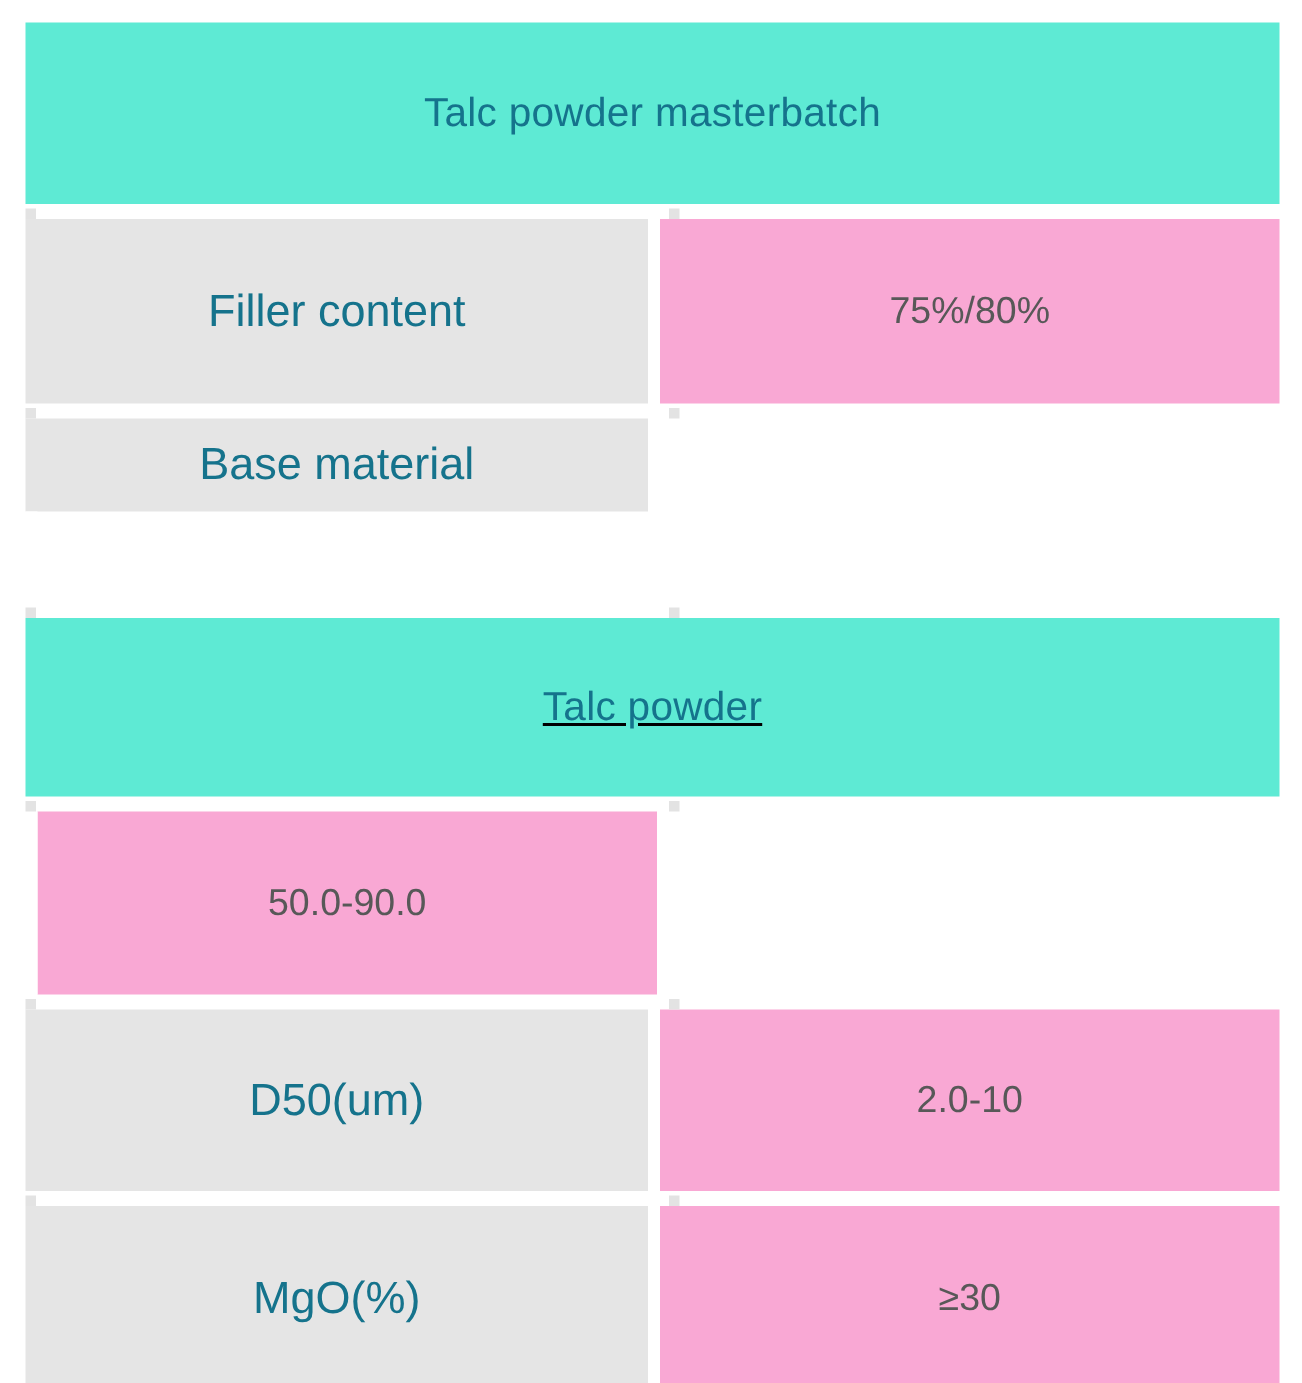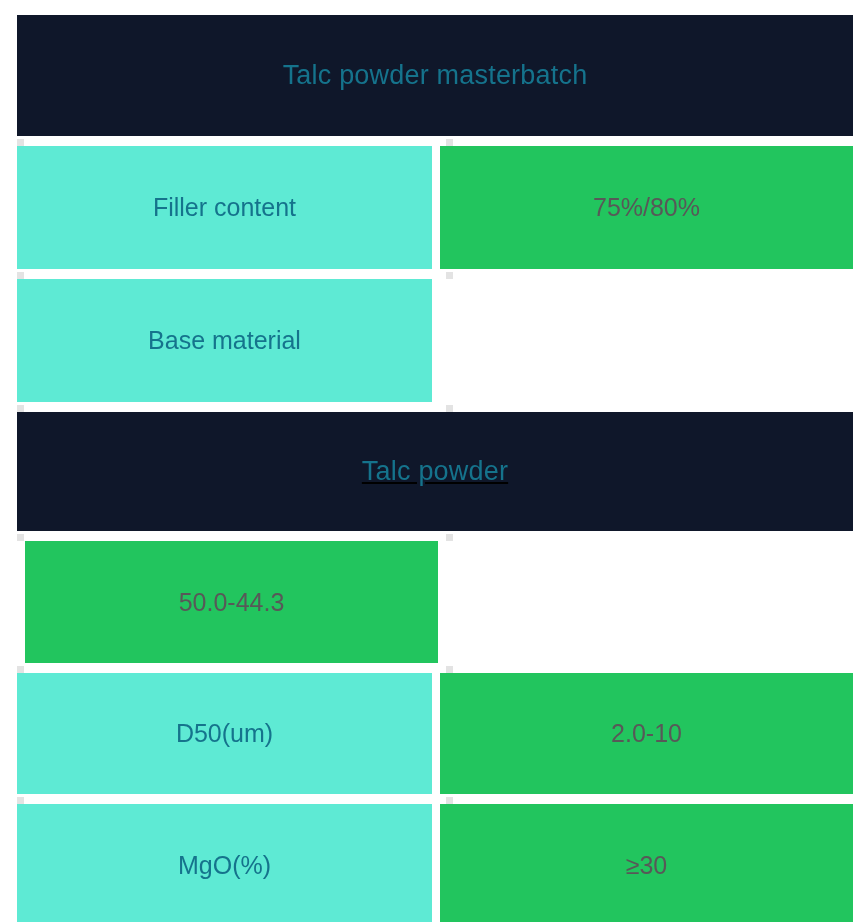--- a/index.html
+++ b/index.html
@@ -30,52 +30,52 @@
     position: absolute;
     left: 0;
     width: 836px;
     display: flex;
     flex-direction: row;
   }
 
   
   .section-row .cell-header {
     width: 836px;
-    background: #0f172a;
+    background: #5eead4;
     color: #15738c;
     display: flex;
     align-items: center;
     justify-content: center;
     font-size: 27px;
     font-weight: 400;
     letter-spacing: 0.2px;
     height: 100%;
   }
 
   
   .data-row .cell-label {
     width: 415px;
-    background: #5eead4;
+    background: #e5e5e5;
     color: #15738c;
     display: flex;
     align-items: center;
     justify-content: center;
-    font-size: 25px;
+    font-size: 30px;
     font-weight: 400;
     height: 100%;
   }
   .data-row .cell-gap {
     width: 8px;
     height: 100%;
     background: #ffffff;
     position: relative;
   }
   .data-row .cell-value {
     width: 413px;
-    background: #22c55e;
+    background: #f9a8d4;
     color: #585858;
     display: flex;
     align-items: center;
     justify-content: center;
     font-size: 25px;
     font-weight: 400;
     height: 100%;
   }
 
   
@@ -108,36 +108,36 @@
   <div class="handle mid" style="top:124px;"></div>
 
   <div class="row data-row" style="top:131px; height:123px;">
     <div class="cell-label">Filler content</div>
     <div class="cell-gap"></div>
     <div class="cell-value">75%/80%</div>
   </div>
   <div class="handle left" style="top:257px;"></div>
   <div class="handle mid" style="top:257px;"></div>
 
-  <div class="row data-row" style="top:264px; height:123px;">
+  <div class="row data-row" style="top:264px; height:123px;flex-direction:column;">
     <div class="cell-label">Base material</div>
     <div class="cell-gap"></div>
   </div>
   <div class="handle left" style="top:390px;"></div>
   <div class="handle mid" style="top:390px;"></div>
 
   <div class="row section-row" style="top:397px; height:119px;text-decoration:underline;">
     <div class="cell-header">Talc powder</div>
   </div>
   <div class="handle left" style="top:519px;"></div>
   <div class="handle mid" style="top:519px;"></div>
 
   <div class="row data-row" style="top:526px; height:122px;">
     <div class="cell-gap"></div>
-    <div class="cell-value">50.0-44.3</div>
+    <div class="cell-value">50.0-90.0</div>
   </div>
   <div class="handle left" style="top:651px;"></div>
   <div class="handle mid" style="top:651px;"></div>
 
   <div class="row data-row" style="top:658px; height:121px;justify-content:flex-end;">
     <div class="cell-label">D50(um)</div>
     <div class="cell-gap"></div>
     <div class="cell-value">2.0-10</div>
   </div>
   <div class="handle left" style="top:782px;"></div>

